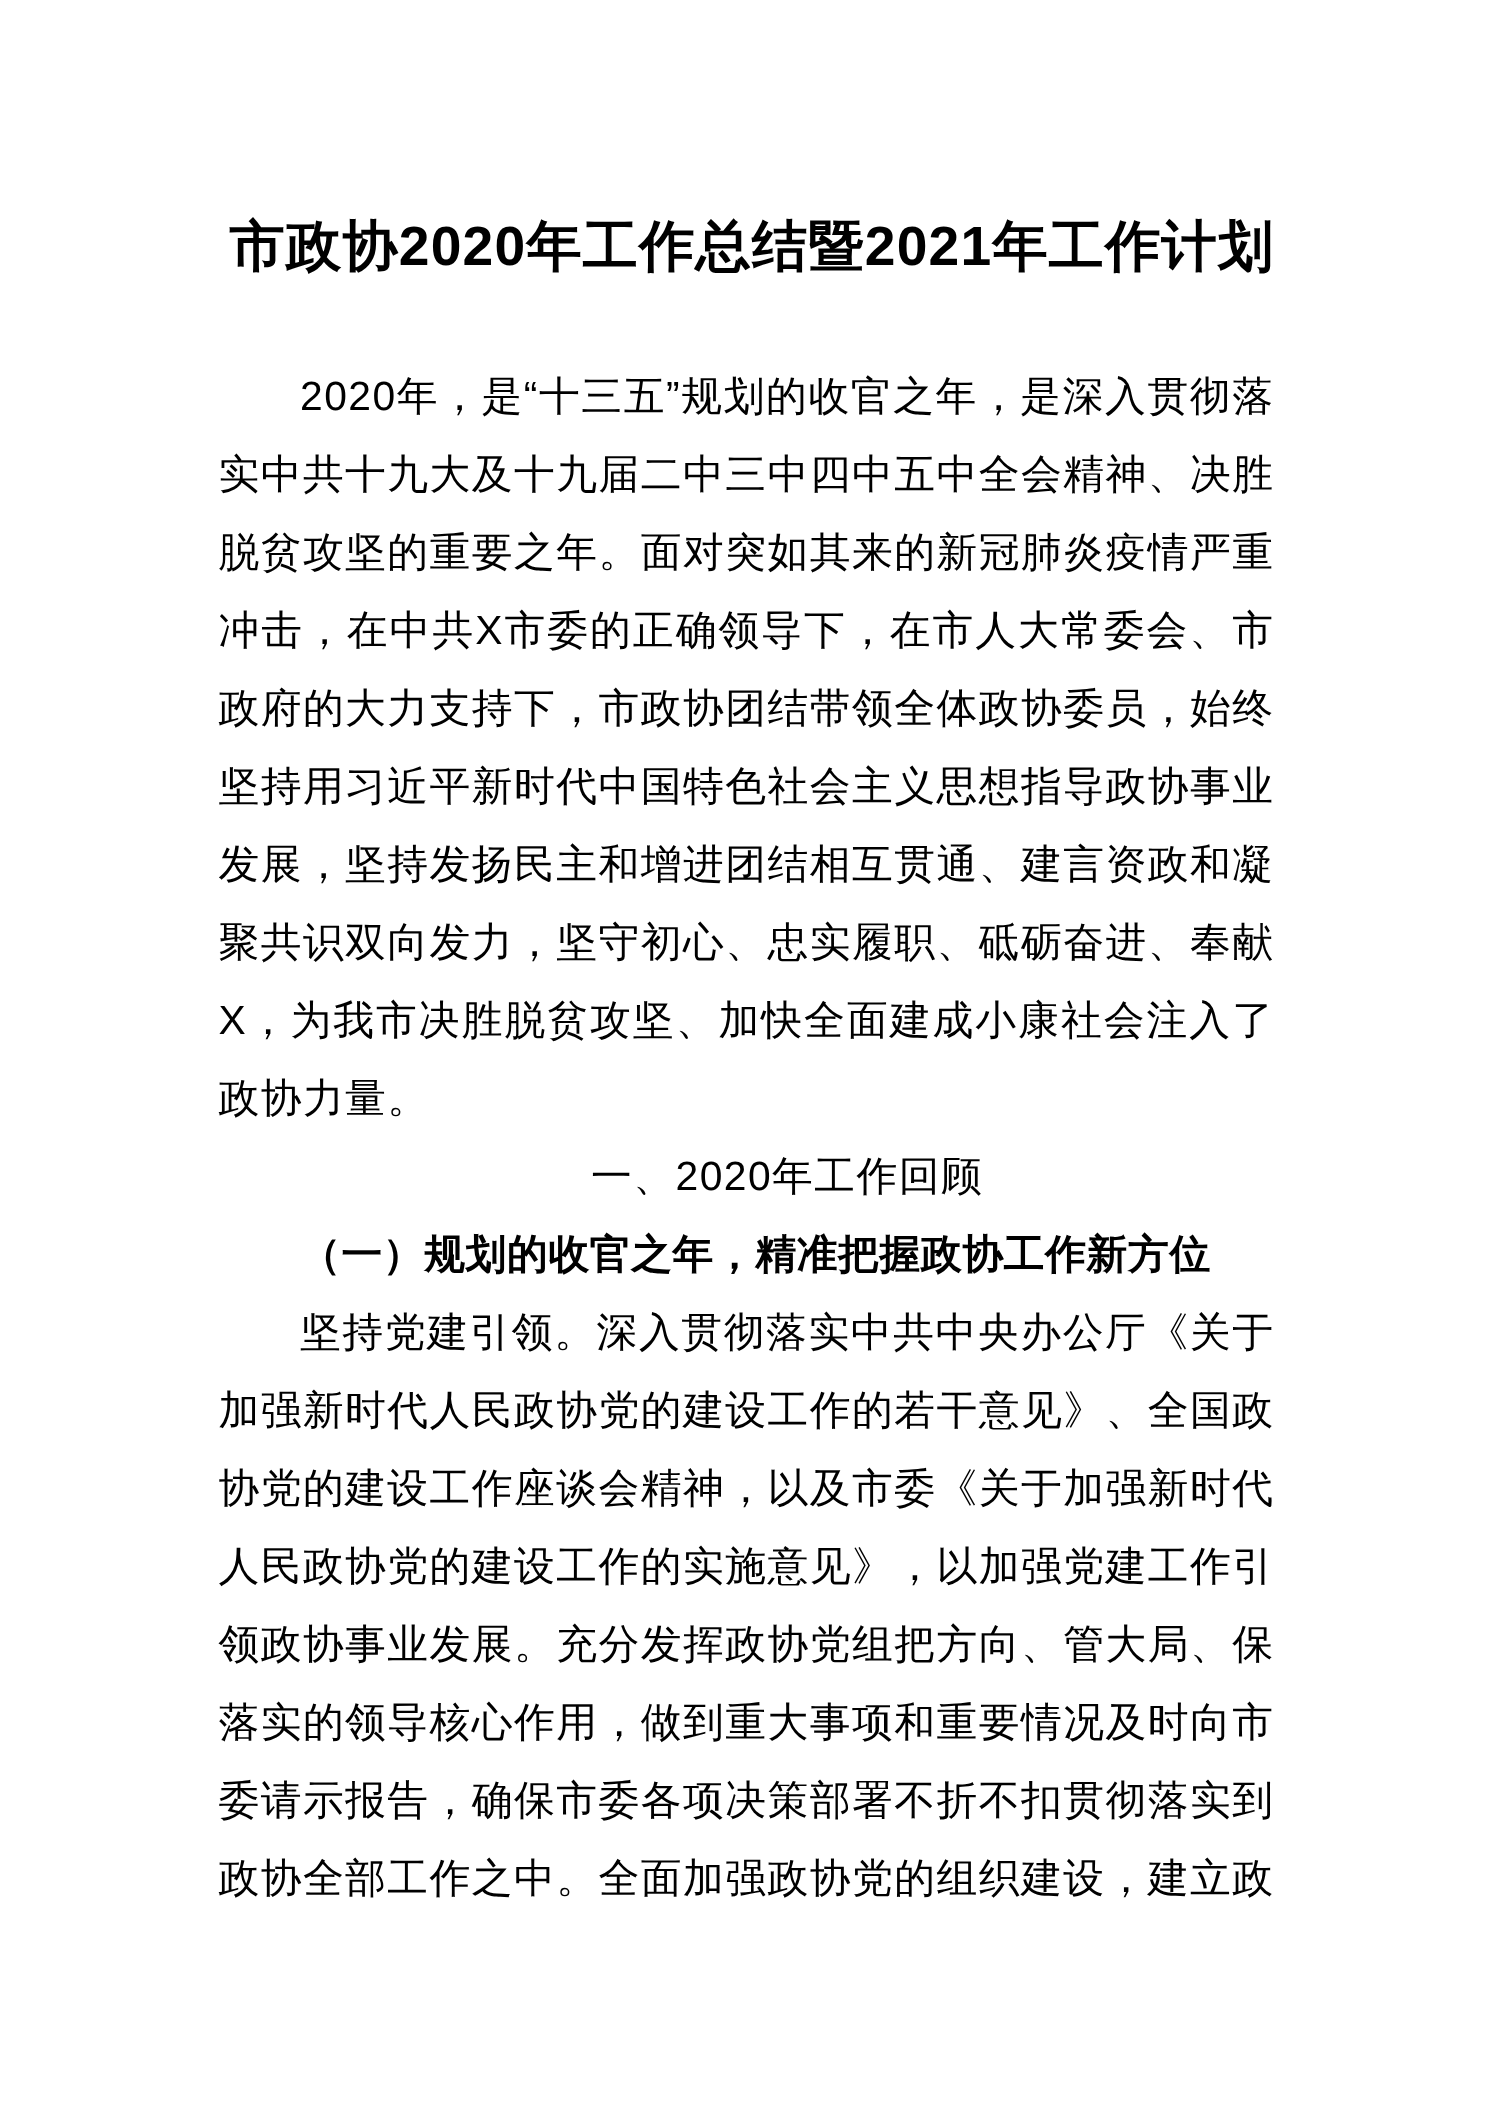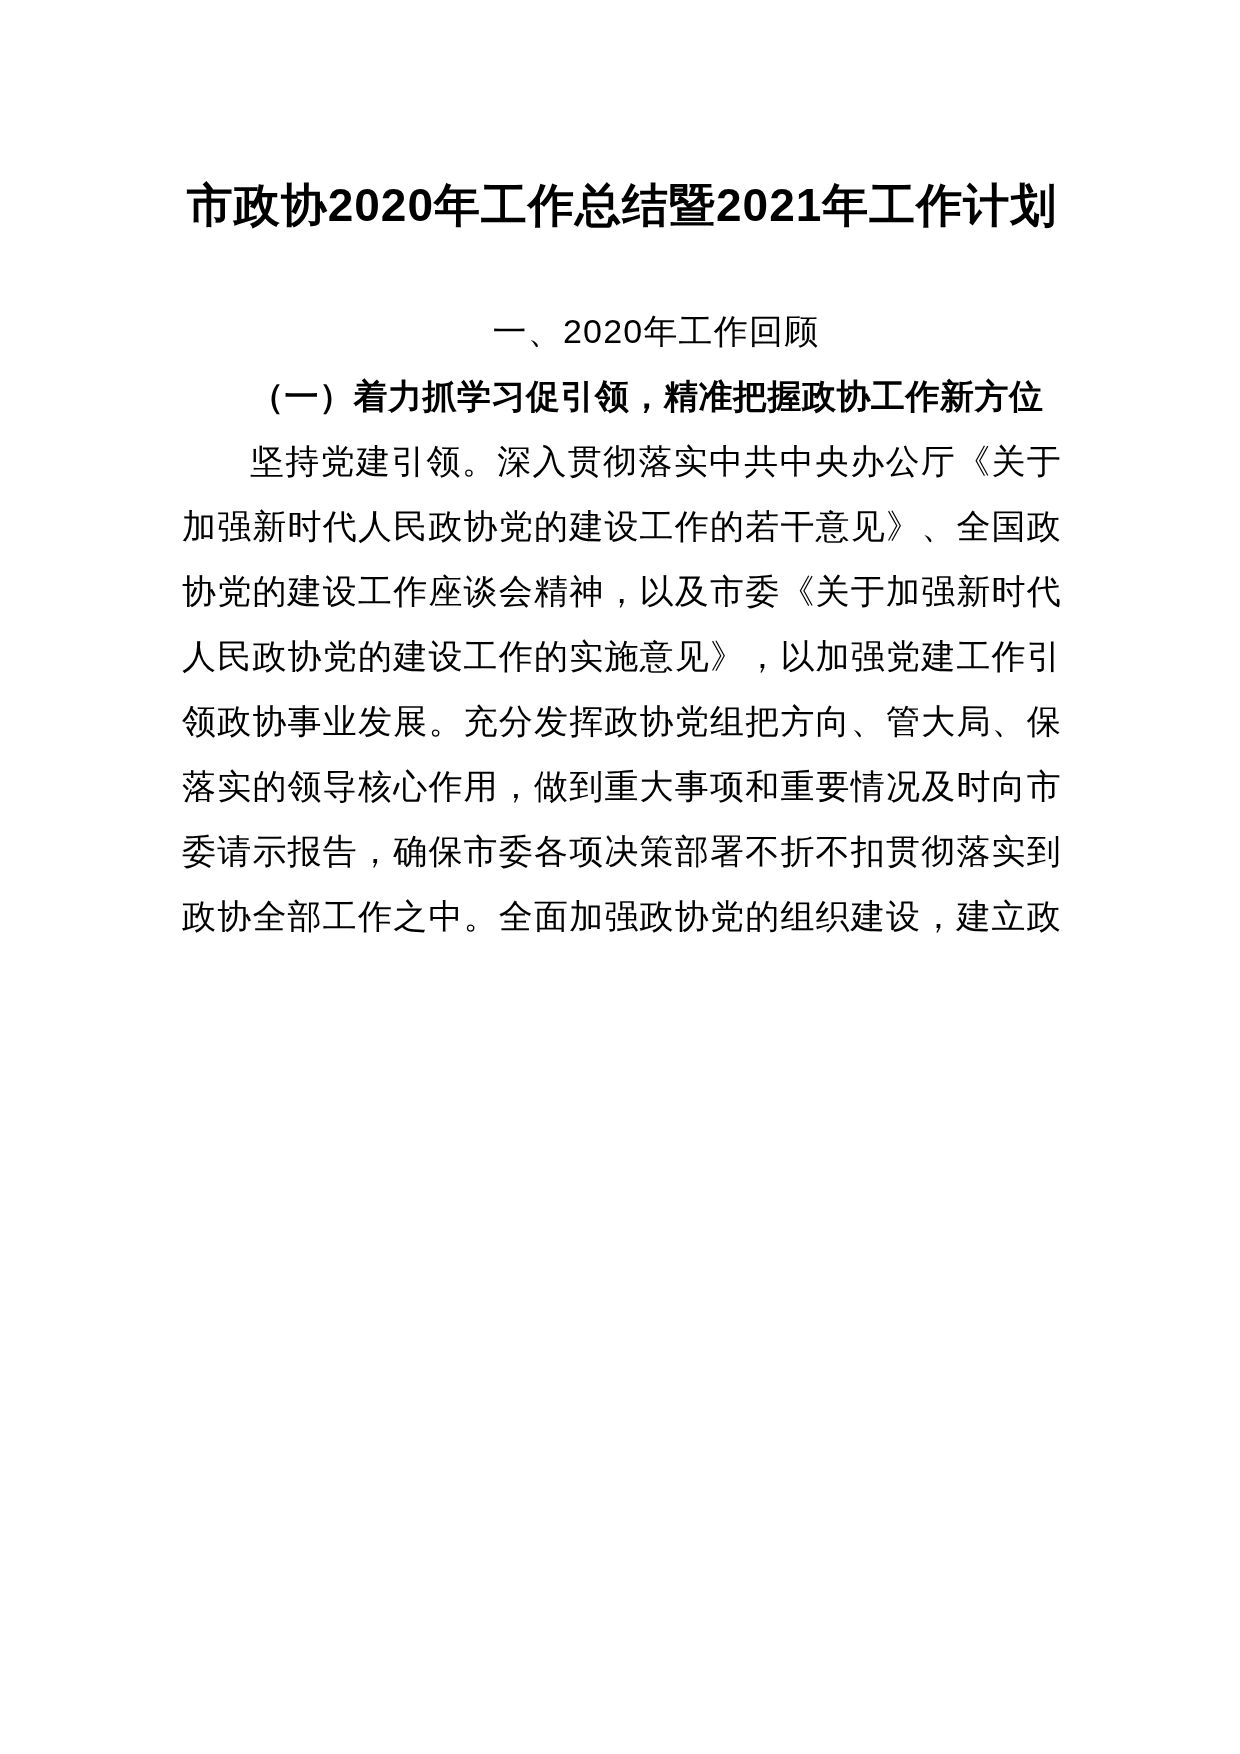--- a/index.html
+++ b/index.html
@@ -16,21 +16,21 @@
     color: #000000;
     overflow: hidden;
     box-sizing: border-box;
     padding: 175px 178px 0 182px;
     font-family: "Liberation Sans", "DejaVu Sans", sans-serif;
   }
   .doc-title {
     font-size: 46px;
     line-height: 60px;
     font-weight: 700;
-    text-align: center;
+    text-align: right;
     letter-spacing: 1px;
     white-space: nowrap;
     margin: 0 0 64px 0;
   }
   .body-para {
     font-size: 34px;
     line-height: 65px;
     letter-spacing: 1.2px;
     text-align: justify;
     text-justify: inter-ideograph;
@@ -58,20 +58,21 @@
     white-space: nowrap;
   }
 </style>
 </head>
 <body>
 
 <div class="page">
 
   <h1 class="doc-title">市政协2020年工作总结暨2021年工作计划</h1>
 
+  <p class="body-para">2020年，是“十三五”规划的收官之年，是深入贯彻落实中共十九大及十九届二中三中四中五中全会精神、决胜脱贫攻坚的重要之年。面对突如其来的新冠肺炎疫情严重冲击，在中共X市委的正确领导下，在市人大常委会、市政府的大力支持下，市政协团结带领全体政协委员，始终坚持用习近平新时代中国特色社会主义思想指导政协事业发展，坚持发扬民主和增进团结相互贯通、建言资政和凝聚共识双向发力，坚守初心、忠实履职、砥砺奋进、奉献X，为我市决胜脱贫攻坚、加快全面建成小康社会注入了政协力量。</p>
 
   <h2 class="section-heading">一、2020年工作回顾</h2>
 
-  <h3 class="sub-heading">（一）着力抓学习促引领，精准把握政协工作新方位</h3>
+  <h3 class="sub-heading">（一）规划的收官之年，精准把握政协工作新方位</h3>
 
   <p class="body-para">坚持党建引领。深入贯彻落实中共中央办公厅《关于加强新时代人民政协党的建设工作的若干意见》、全国政协党的建设工作座谈会精神，以及市委《关于加强新时代人民政协党的建设工作的实施意见》，以加强党建工作引领政协事业发展。充分发挥政协党组把方向、管大局、保落实的领导核心作用，做到重大事项和重要情况及时向市委请示报告，确保市委各项决策部署不折不扣贯彻落实到政协全部工作之中。全面加强政协党的组织建设，建立政</p>
 
 </div>
 
 </body></html>

